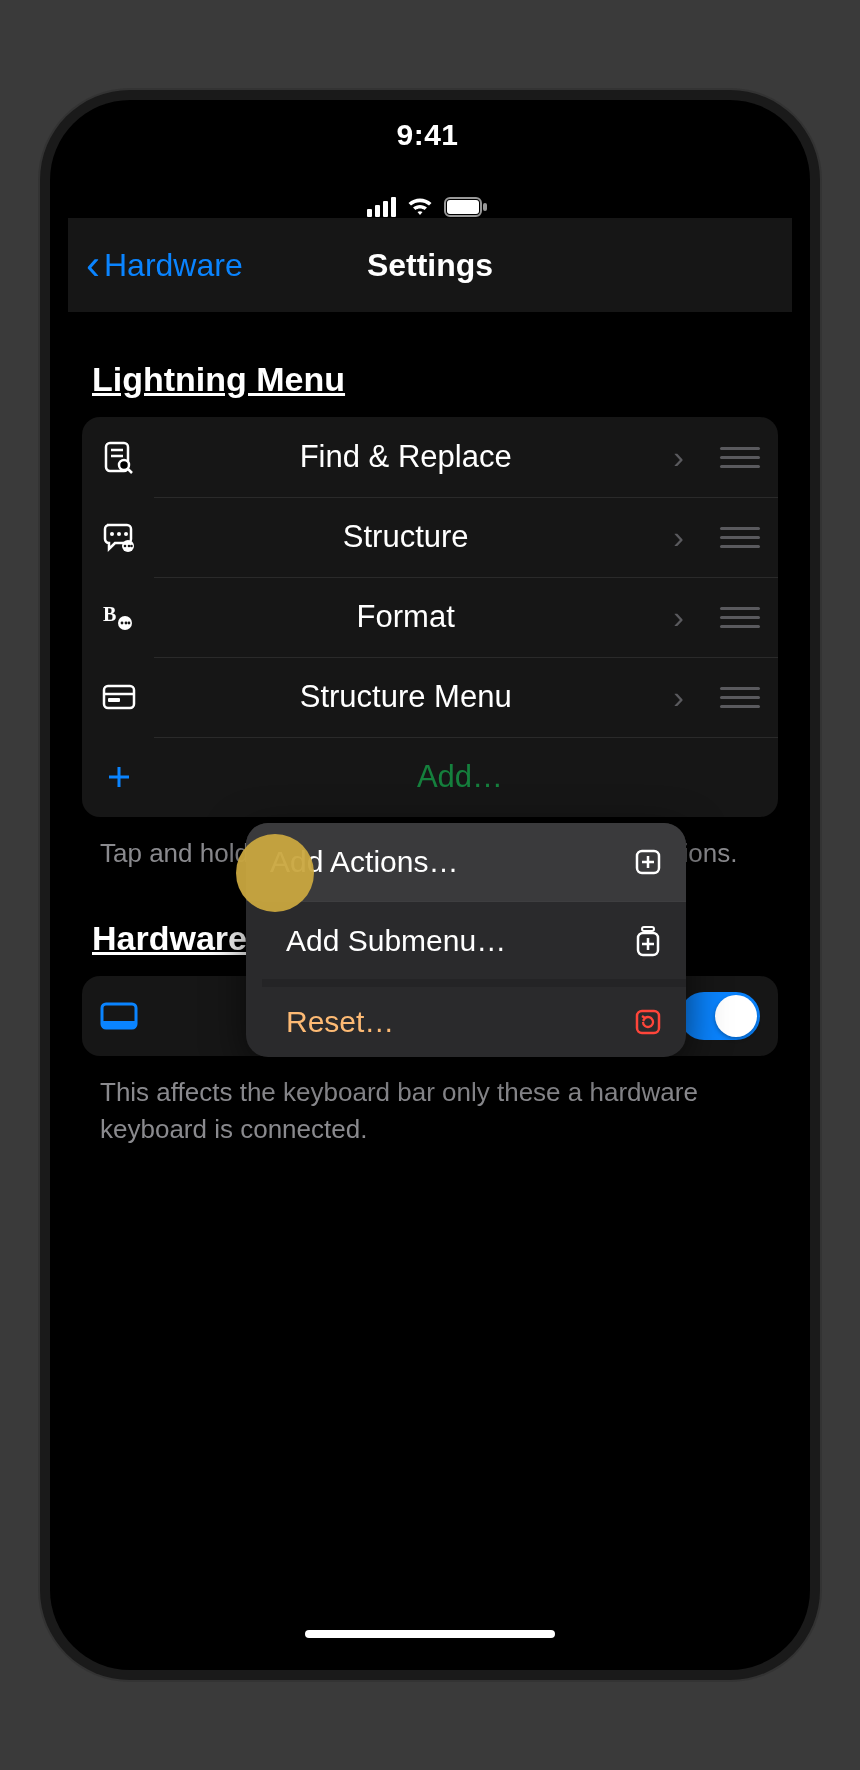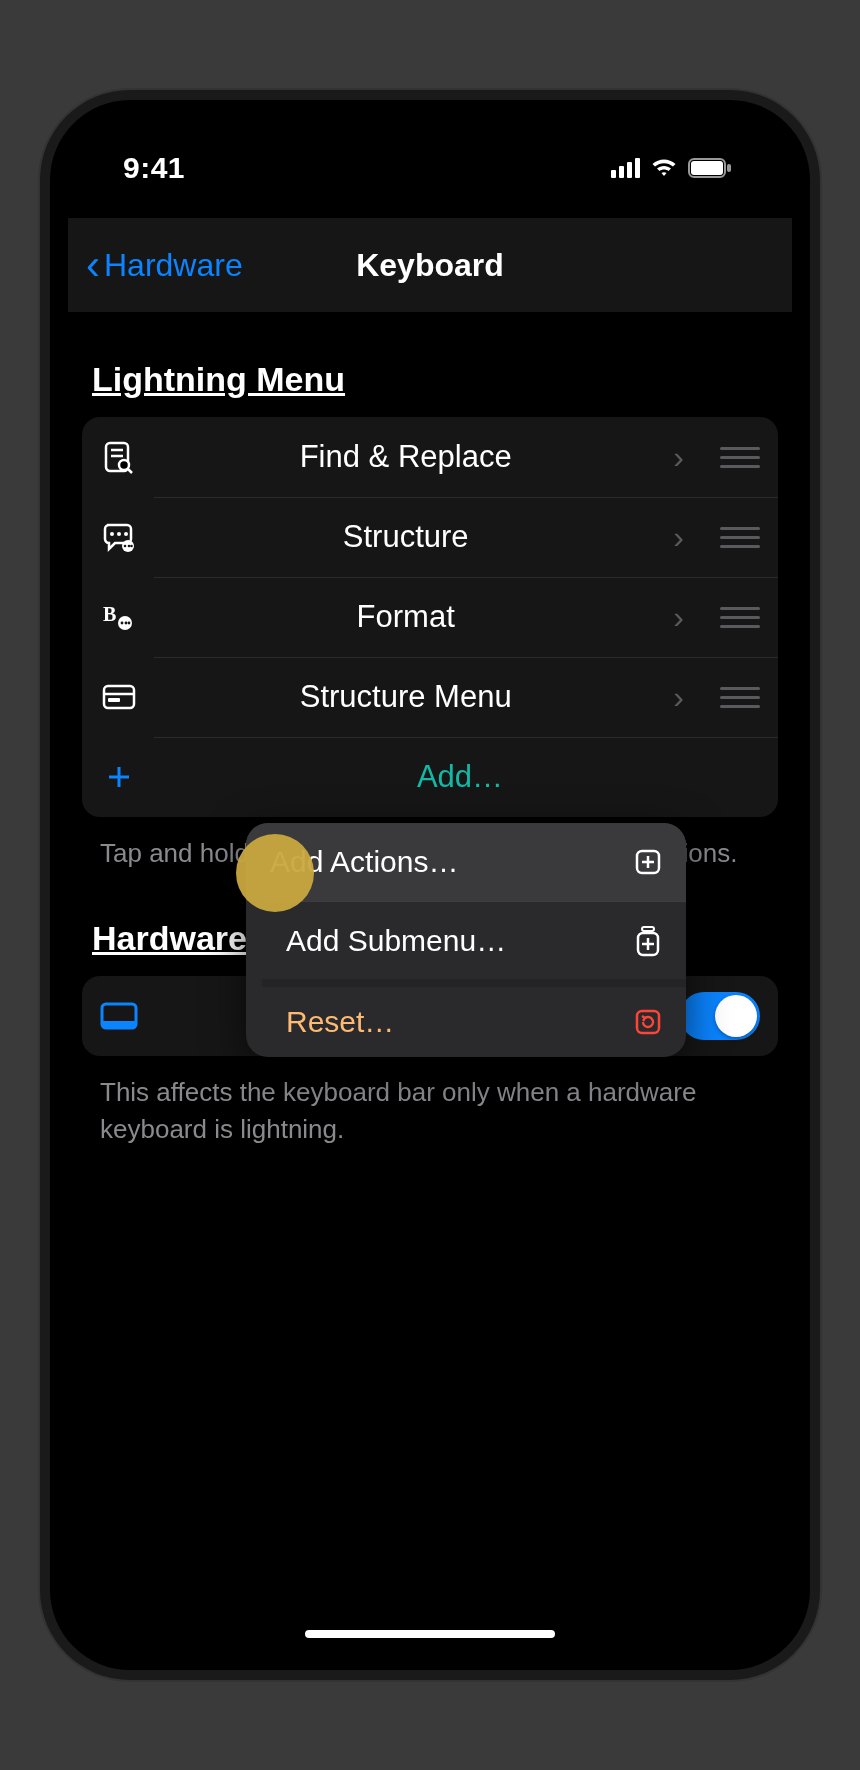--- a/index.html
+++ b/index.html
@@ -28,20 +28,21 @@
     border-radius: 62px;
     overflow: hidden;
   }
   .status-bar {
     height: 100px;
     display: flex;
     align-items: center;
     justify-content: space-between;
     padding: 0 60px 0 55px;
     color: #fff;
+    flex-direction: column;
   }
   .status-time { font-size: 30px; font-weight: 600; letter-spacing: 0.5px; }
   .status-icons { display: flex; align-items: center; gap: 10px; }
   .sig-bars { display: flex; align-items: flex-end; gap: 3px; }
   .sig-bars span { width: 5px; background: #fff; border-radius: 1px; }
   .sig-bars span:nth-child(1){height:8px}
   .sig-bars span:nth-child(2){height:12px}
   .sig-bars span:nth-child(3){height:16px}
   .sig-bars span:nth-child(4){height:20px}
   .wifi-icon, .batt-icon { display:inline-flex; }
@@ -110,21 +111,21 @@
     display: flex;
     align-items: center;
     justify-content: center;
   }
   .row-label {
     flex: 1;
     font-size: 31px;
     color: #fff;
     text-align: center;
   }
-  .row-label.link { color: #14b8a6; }
+  .row-label.link { color: #15803d; }
   .chev {
     color: #5a5a5e;
     font-size: 32px;
   }
   .drag-handle {
     margin-left: 14px;
     display: flex;
     flex-direction: column;
     gap: 6px;
   }
@@ -231,21 +232,21 @@
             </svg>
         </div>
       </div>
     </div>
 
     <div class="nav-bar">
       <div class="back-btn">
         <span class="back-chevron">‹</span>
         <span>Hardware</span>
       </div>
-      <div class="nav-title">Keyboard</div>
+      <div class="nav-title">Settings</div>
     </div>
 
     <div class="content">
 
       <div class="section-header">Lightning Menu</div>
 
       <div class="group">
 
         <div class="row">
           <div class="row-icon">
@@ -348,21 +349,21 @@
                 <rect x="2" y="19" width="34" height="7" rx="0 0 4 4" fill="#0a84ff"></rect>
               </svg>
           </div>
           <div class="row-label">Show Keyboard Bar</div>
           <div class="toggle">
               <div class="knob"></div>
             </div>
         </div>
       </div>
 
-      <div class="footer-text">This affects the keyboard bar only when a hardware keyboard is lightning.</div>
+      <div class="footer-text">This affects the keyboard bar only these a hardware keyboard is connected.</div>
 
     </div>
 
     <div class="popover">
       <div class="pop-row highlight">
         <span>Add Actions…</span>
         <span class="pop-icon">
           <svg width="28" height="28" viewBox="0 0 28 28">
               <rect x="3" y="3" width="22" height="22" rx="5" fill="none" stroke="#fff" stroke-width="2.5"></rect>
               <line x1="14" y1="8" x2="14" y2="20" stroke="#fff" stroke-width="2.5"></line>

